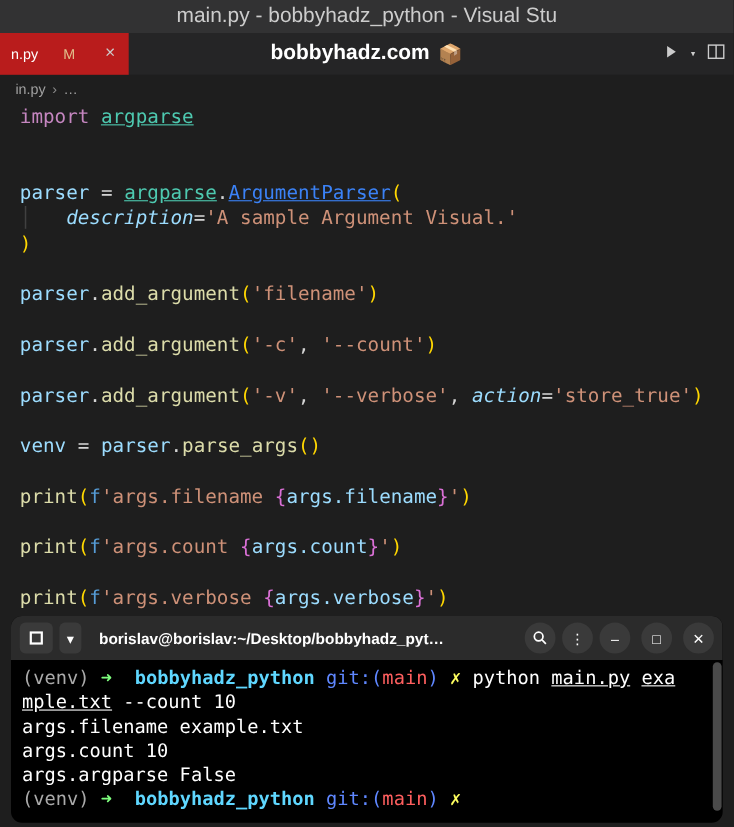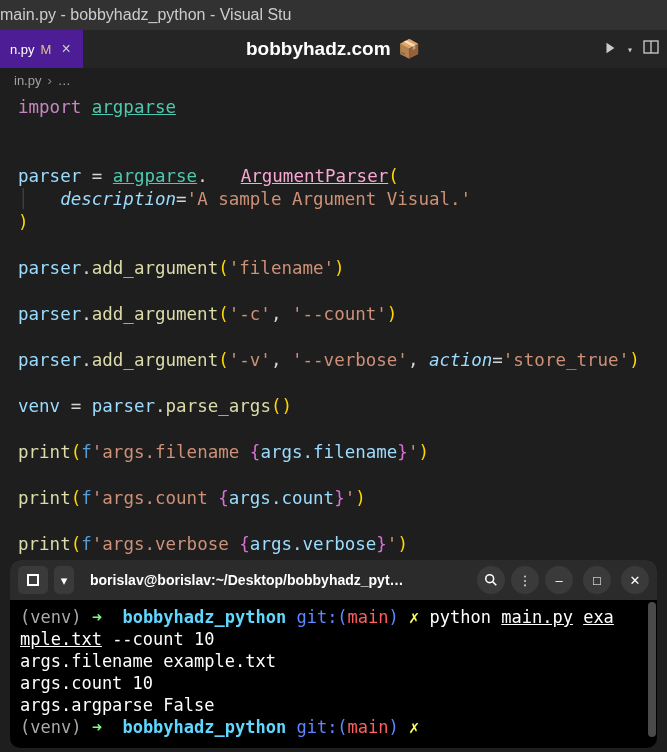--- a/index.html
+++ b/index.html
@@ -9,43 +9,43 @@
   background: #1e1e1e;
   font-family: 'Consolas', 'Monaco', monospace;
   font-size: 17px;
   overflow: hidden;
   color: #d4d4d4;
 }
 .titlebar {
   height: 30px;
   background: #323233;
   color: #cccccc;
-  font-size: 16px;
-  display: flex;
-  align-items: center;
-  justify-content: flex-start;
+  font-size: 19px;
+  display: flex;
+  align-items: center;
+  justify-content: center;
   font-family: -apple-system, 'Segoe UI', sans-serif;
 }
 .tabbar {
   height: 38px;
   background: #252526;
   display: flex;
   align-items: center;
   position: relative;
 }
 .tab {
   height: 38px;
-  background: #4c1d95;
+  background: #b91c1c;
   display: flex;
   align-items: center;
   padding: 0 8px 0 10px;
   font-size: 13px;
   color: #ffffff;
   font-family: -apple-system, 'Segoe UI', sans-serif;
-  gap: 6px;
+  gap: 23px;
 }
 .tab-modified { color: #e2c08d; font-weight: 500; }
 .tab-close { color: #cccccc; font-size: 16px; padding: 0 4px; cursor: pointer; }
 .overlay-title {
   position: absolute;
   left: 50%;
   transform: translateX(-50%);
   color: #ffffff;
   font-weight: 600;
   font-size: 19px;
@@ -78,21 +78,21 @@
 }
 .bc-sep { color: #888; }
 .editor {
   padding: 4px 18px;
   line-height: 23px;
   white-space: pre;
   font-size: 17.5px;
 }
 .kw { color: #c586c0; }
 .mod { color: #4ec9b0; text-decoration: underline; }
-.cls { color: #f9a8d4; text-decoration: underline; margin-left: 33px; }
+.cls { color: #3b82f6; text-decoration: underline; }
 .fncall { color: #dcdcaa; }
 .paramital { color: #9cdcfe; font-style: italic; }
 .str { color: #ce9178; }
 .var { color: #9cdcfe; }
 .punc { color: #d4d4d4; }
 .op { color: #d4d4d4; }
 .paren-y { color: #ffd700; }
 .paren-p { color: #da70d6; }
 .fstr { color: #569cd6; }
 .indent-guide { color: #404040; }

